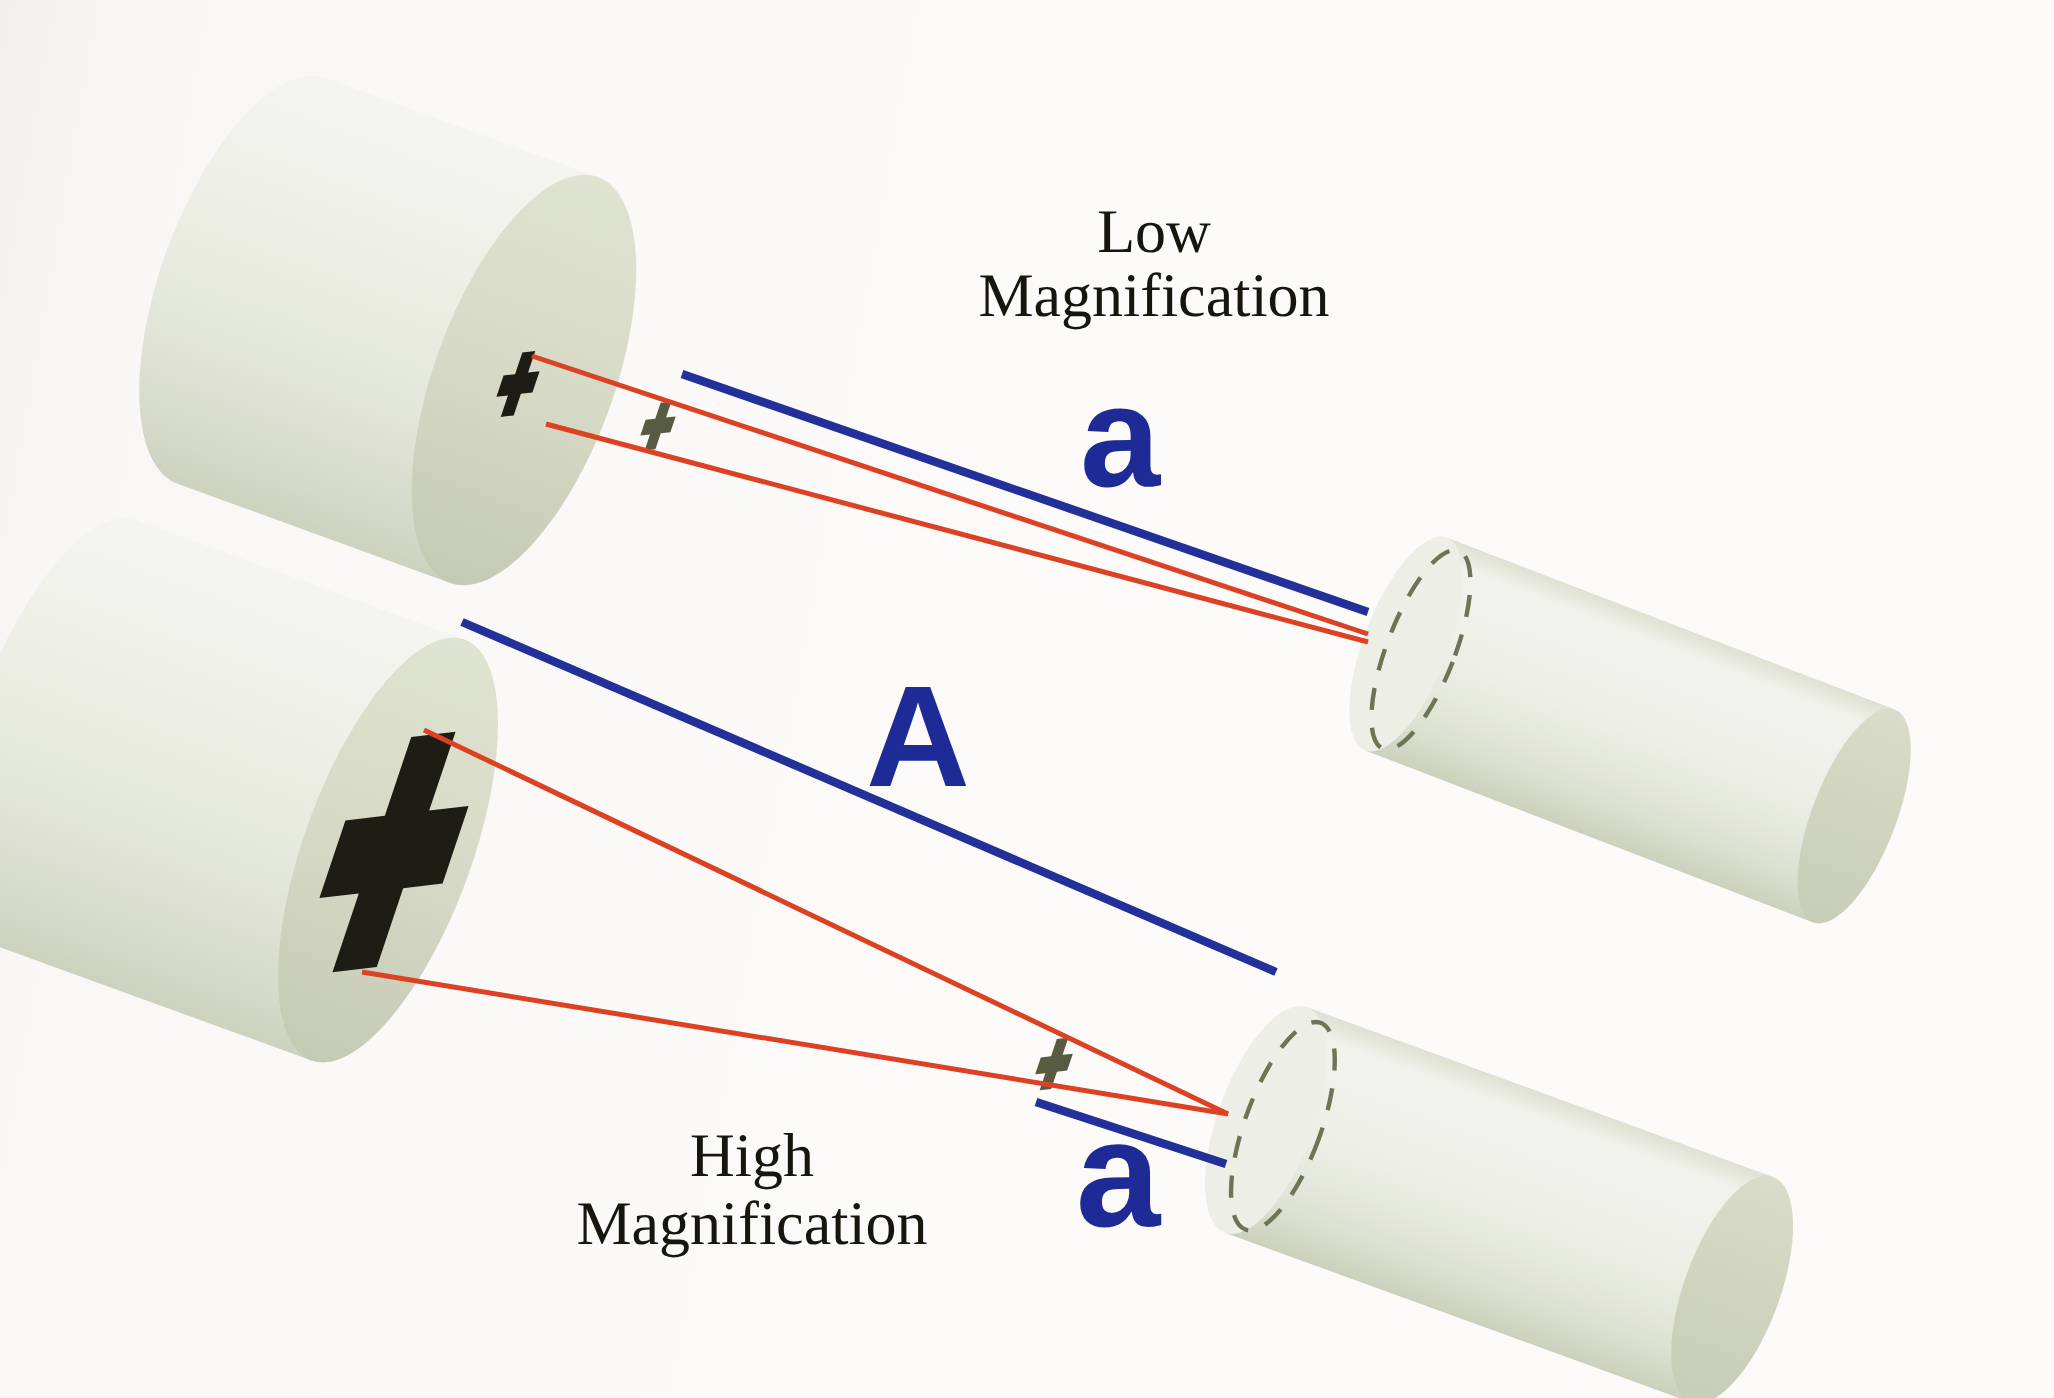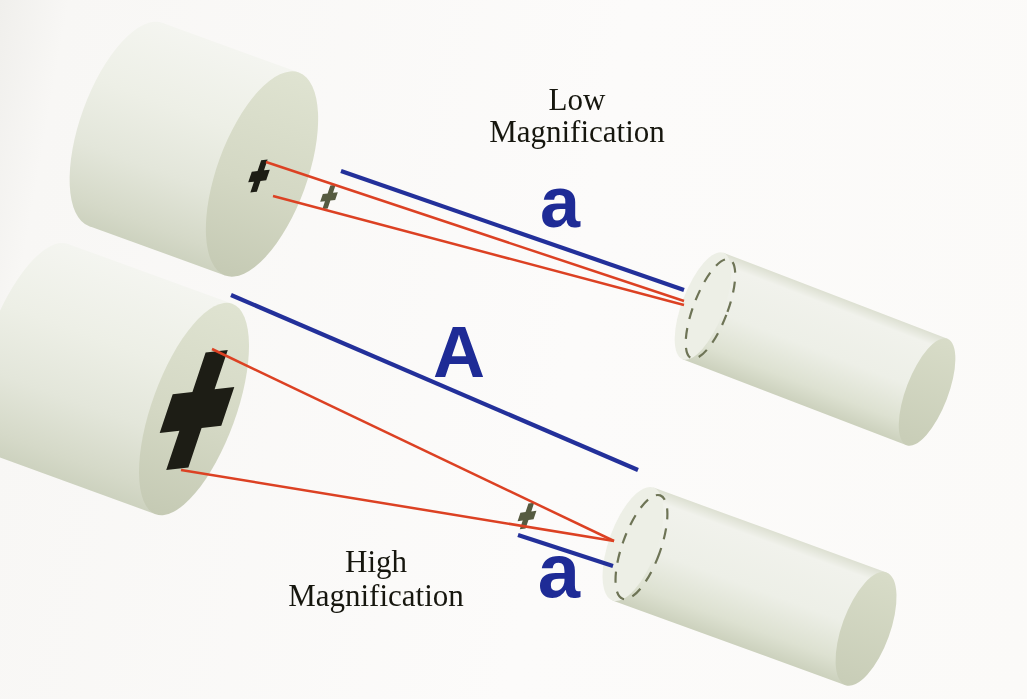--- a/index.html
+++ b/index.html
@@ -10,20 +10,21 @@
     width: 1027px;
     height: 699px;
     overflow: hidden;
     background: linear-gradient(100deg, #f0efec 0%, #f8f7f5 6%, #fcfbfa 55%, #fbfaf8 100%);
     font-family: "Liberation Serif", serif;
   }
   .stage {
     position: relative;
     width: 1027px;
     height: 493px;
+    margin-top: 16px;
   }
   svg { display: block; }
   .caption {
     font-family: "Liberation Serif", serif;
     font-size: 31px;
     fill: #16160e;
   }
   .measure-label {
     font-family: "Liberation Sans", sans-serif;
     font-weight: bold;

